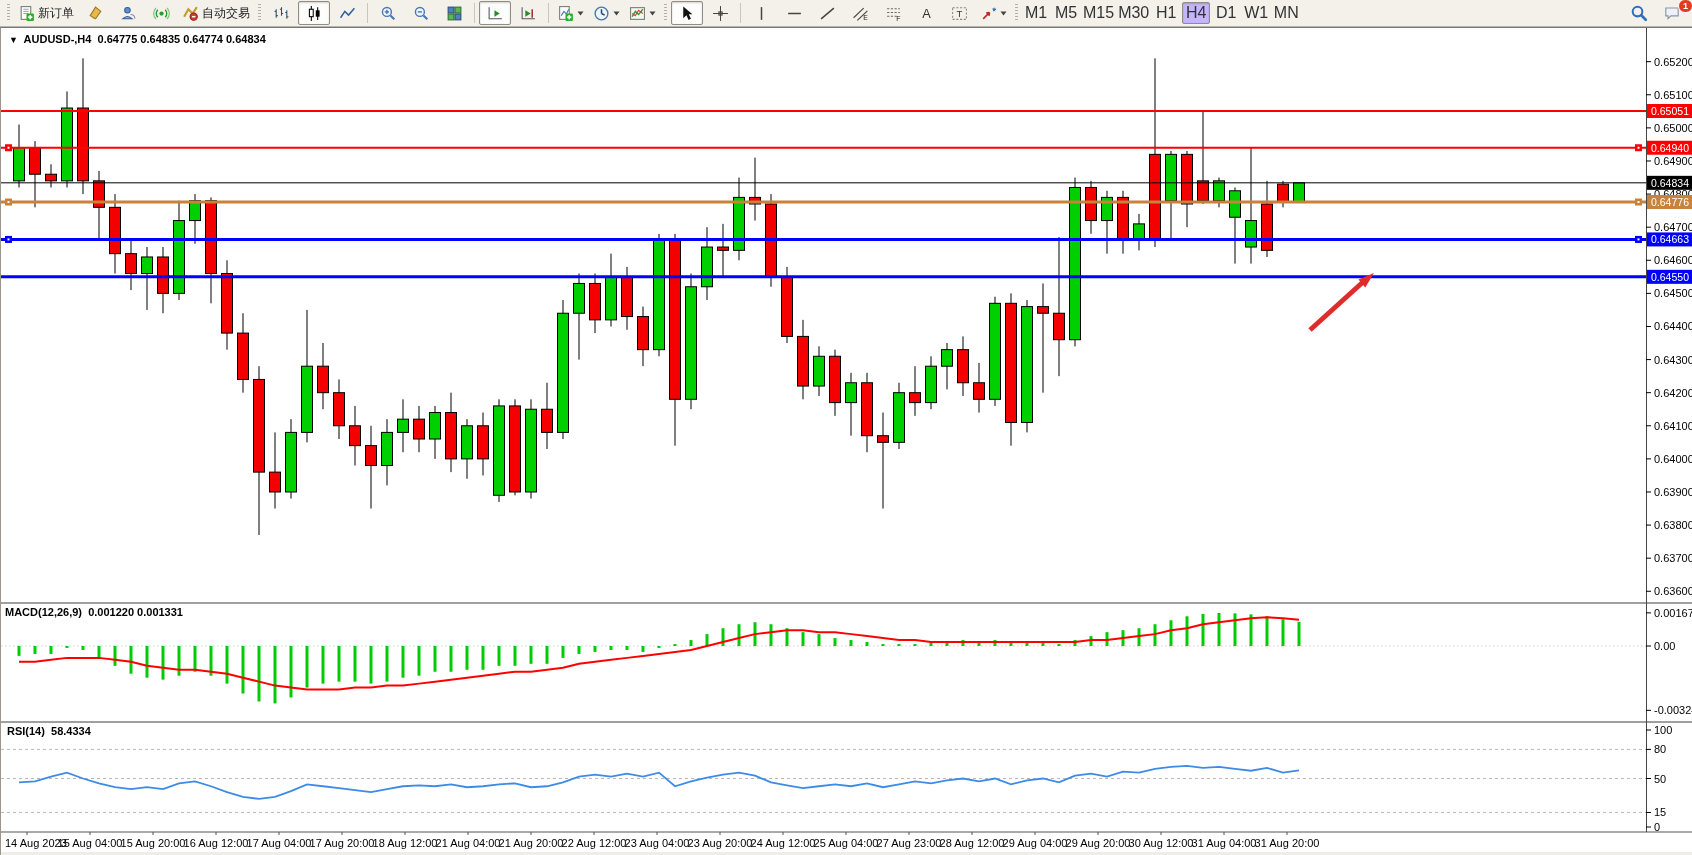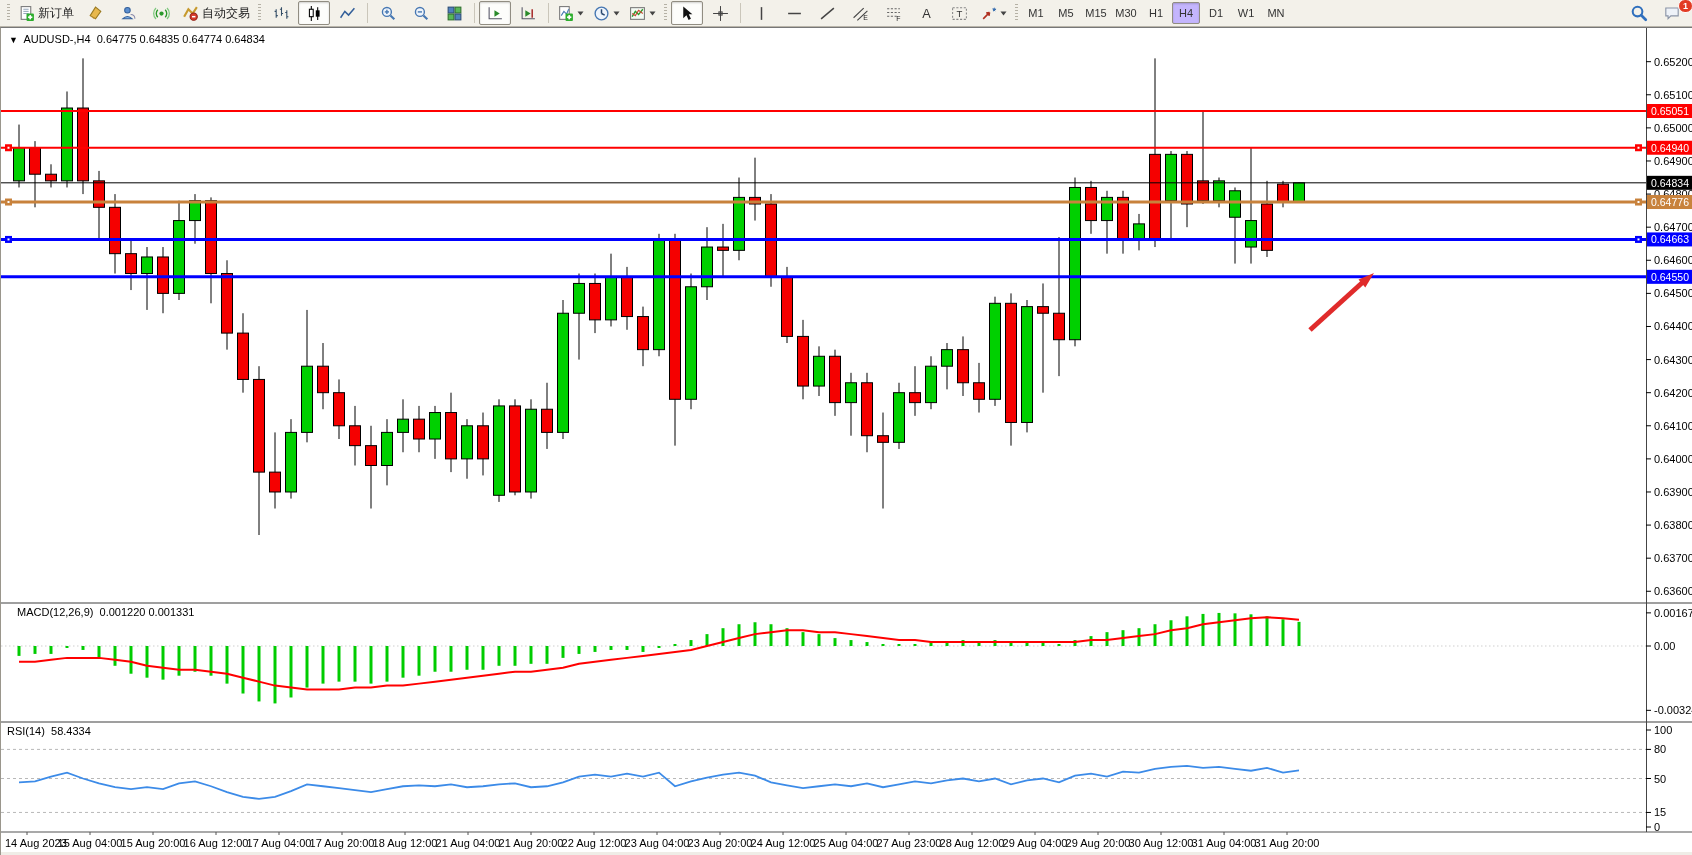--- a/index.html
+++ b/index.html
@@ -10,31 +10,31 @@
         border-bottom:1px solid #b9b5aa;display:flex;align-items:center;padding:0 4px;
         box-sizing:border-box;gap:1px;z-index:5;}
   .tb{height:22px;min-width:24px;display:flex;align-items:center;justify-content:center;
       border:1px solid transparent;border-radius:2px;padding:0 3px;gap:3px;cursor:default;}
   .tb.pressed{background:#fdfdfb;border-color:#918d82;box-shadow:inset 0 1px 2px rgba(0,0,0,.18);}
   .tb span.cap{font-size:12px;color:#222;white-space:nowrap;}
   .sep{width:1px;height:20px;background:#cac6ba;margin:0 3px;}
   .grip{width:3px;height:18px;margin:0 3px;
         background:repeating-linear-gradient(to bottom,#b5b1a5 0 1px,transparent 1px 3px);}
   .tf{height:20px;min-width:26px;display:flex;align-items:center;justify-content:center;
-      font-size:11px;color:#333;border:1px solid transparent;border-radius:2px;}
+      font-size:16px;color:#333;border:1px solid transparent;border-radius:2px;}
   .tf.active{background:#c4b5fd;border-color:#918d82;box-shadow:inset 0 1px 2px rgba(0,0,0,.18);}
   .spacer{flex:1;}
   .bubble{position:relative;}
   .badge{position:absolute;top:-3px;right:-6px;background:#e23b23;color:#fff;border-radius:8px;
          font-size:9px;line-height:12px;padding:0 4px;font-weight:bold;border:1px solid #fff;}
   
   #chartwrap{position:absolute;top:27px;left:0;width:1692px;height:828px;background:#fff;
              border-top:1px solid #777;border-left:1px solid #9a968c;box-sizing:border-box;}
   #chart-svg{position:absolute;top:0;left:0;}
-  .lbl{position:absolute;font-size:11px;color:#000;z-index:4;white-space:nowrap;}
+  .lbl{position:absolute;font-size:11px;color:#000;z-index:4;white-space:nowrap;font-weight:bold;}
   .caret{font-size:9px;color:#000;margin-right:3px;}
   text{font-family:"Liberation Sans",sans-serif;}
 </style>
 </head>
 <body>
 
 <div id="app">
 
   <div class="tbar">
     <div class="grip"></div>
@@ -676,21 +676,21 @@
           <polygon points="1373,245 1364.3,259.4 1357.5,251.5" fill="#E02B2B"></polygon>
         </g>
       </svg>
 
     <div class="lbl" style="left:8px;top:5px;">
       <span class="caret">▼</span>
       <span>AUDUSD-,H4</span>&nbsp;
       <span>0.64775 0.64835 0.64774 0.64834</span>
     </div>
 
-    <div class="lbl" style="left:16px;top:578px;">
+    <div class="lbl" style="left:4px;top:578px;">
       <span>MACD(12,26,9)</span>&nbsp;
       <span>0.001220 0.001331</span>
     </div>
 
     <div class="lbl" style="left:6px;top:697px;text-align:right;">
       <span>RSI(14)</span>&nbsp;
       <span>58.4334</span>
     </div>
   </div>
 </div>

